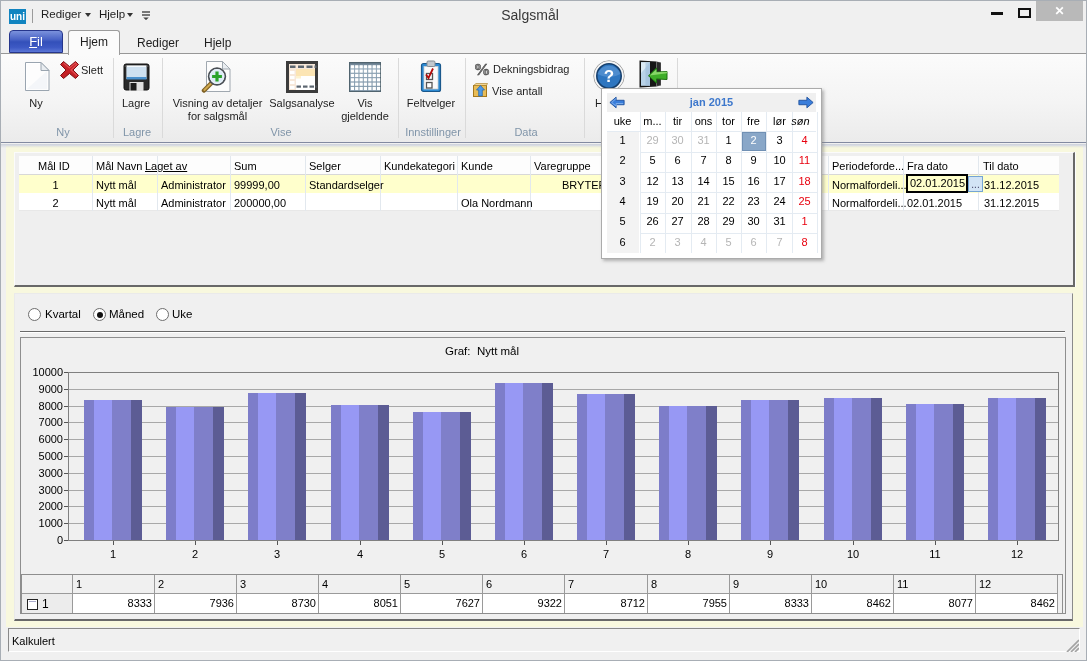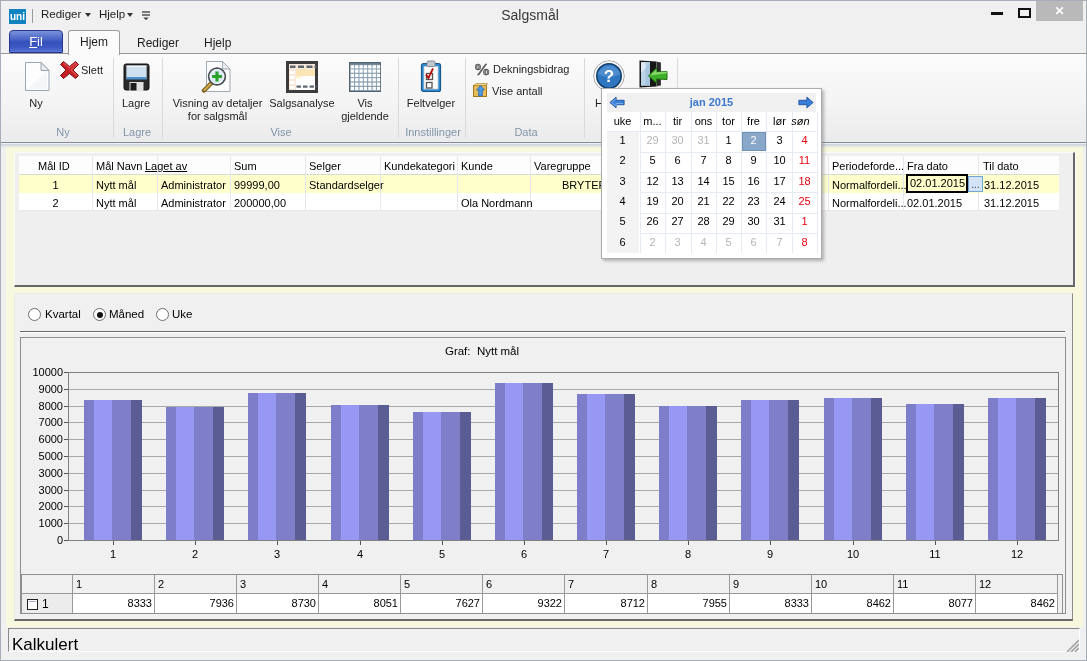--- a/index.html
+++ b/index.html
@@ -40,21 +40,21 @@
 #plot { left:68px; top:372px; width:991px; height:169px; border:1px solid #808080; background:#f0f0f0; }
 .gl { position:absolute; left:69px; width:989px; height:1px; background:#a8a8a8; }
 .ylab { position:absolute; left:0px; width:63px; text-align:right; font-size:11px; color:#000; }
 .ytick { position:absolute; left:64px; width:4px; height:1px; background:#555; }
 .xtick { position:absolute; top:541px; width:1px; height:4px; background:#555; }
 .xlab { position:absolute; top:548px; width:40px; text-align:center; font-size:11px; color:#000; }
 .bar { position:absolute; width:58px; background:linear-gradient(90deg, #7d7dc9 0%, #7d7dc9 18%, #9798f4 18%, #9798f4 49%, #7f7fc9 49%, #7f7fc9 81%, #5c5c94 81%, #5c5c94 100%); }
 .bth { position:absolute; top:578px; font-size:11px; color:#000; }
 .btv { position:absolute; top:597px; font-size:11px; color:#000; text-align:right; width:74px; }
 #statusbar { left:8px; top:628px; width:1072px; height:24px; background:#f0f0f0; border-top:1px solid #898989; border-left:1px solid #898989; border-right:1px solid #fff; border-bottom:1px solid #fff; }
-#statustext { left:12px; top:635px; font-size:17px; color:#000; }
+#statustext { left:12px; top:635px; font-size:11px; color:#000; }
 #calpopup { left:601px; top:88px; width:221px; height:171px; background:#fff; border:1px solid #ababab; box-shadow:2px 2px 3px rgba(128,128,128,0.55); z-index:20; }
 #calhead { left:607px; top:93px; width:209px; height:19px; background:#f0f0f0; z-index:21; }
 #calmonth { left:607px; top:96px; width:209px; text-align:center; color:#3e78cc; font-weight:bold; font-size:11px; z-index:22; }
 .dayname { position:absolute; font-size:11px; color:#000; text-align:center; width:25px; z-index:22; }
 .cal { position:absolute; font-size:11px; text-align:center; width:25px; z-index:22; }
 .gray { color:#b5b5b5; }
 .red { color:#e8000e; }
 .calvl { position:absolute; width:1px; background:#e4ebf2; z-index:21; }
 .calhl { position:absolute; height:1px; background:#e4ebf2; z-index:21; }
 </style>

